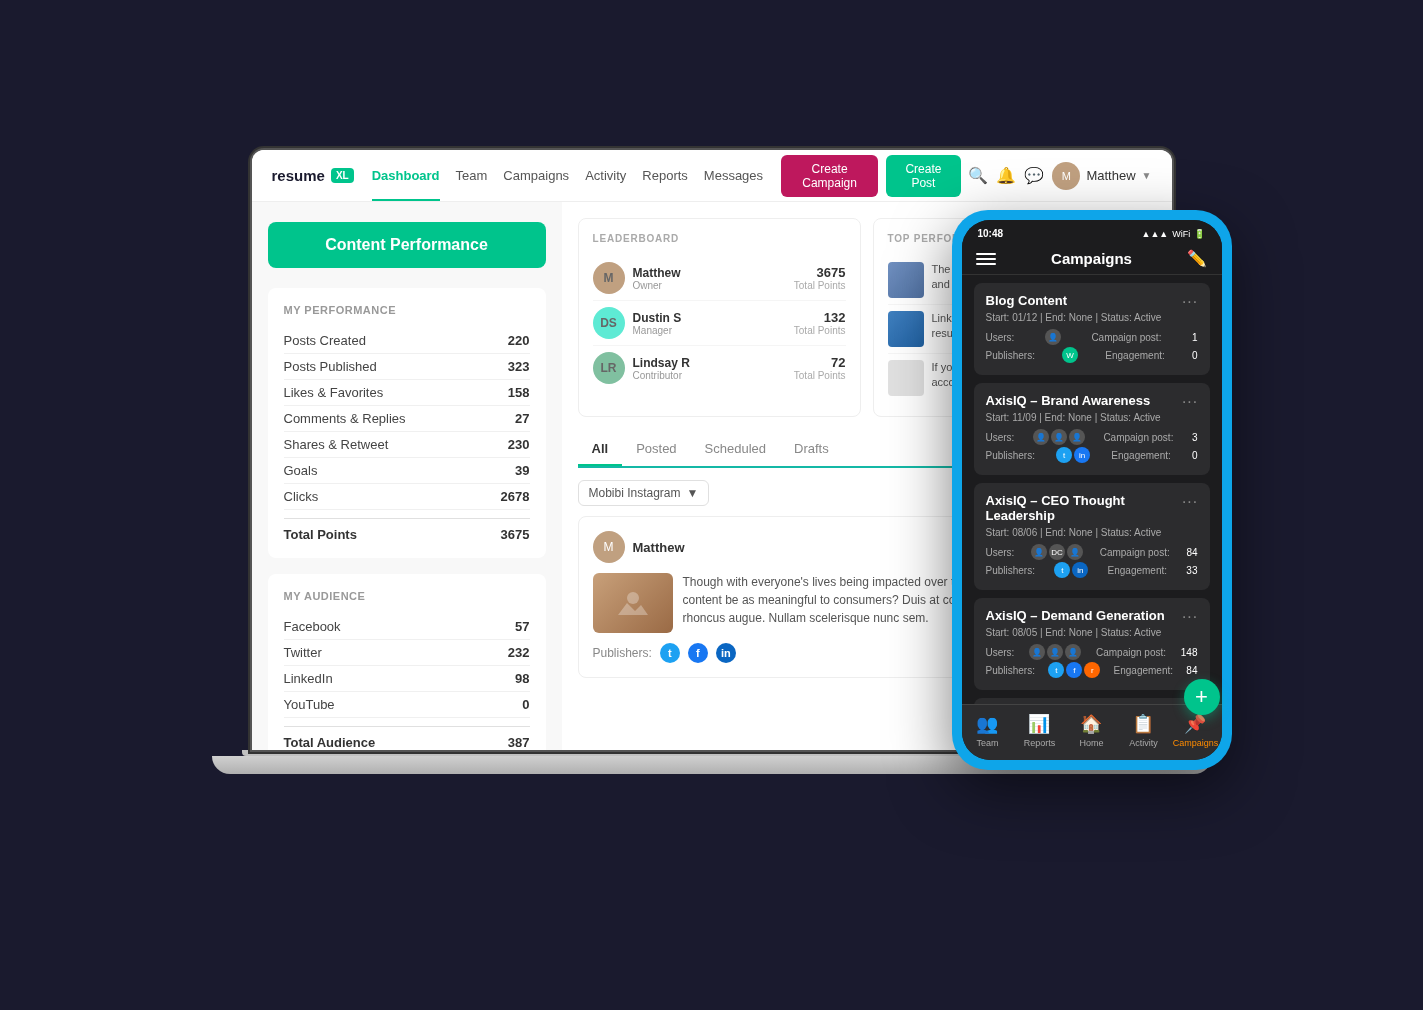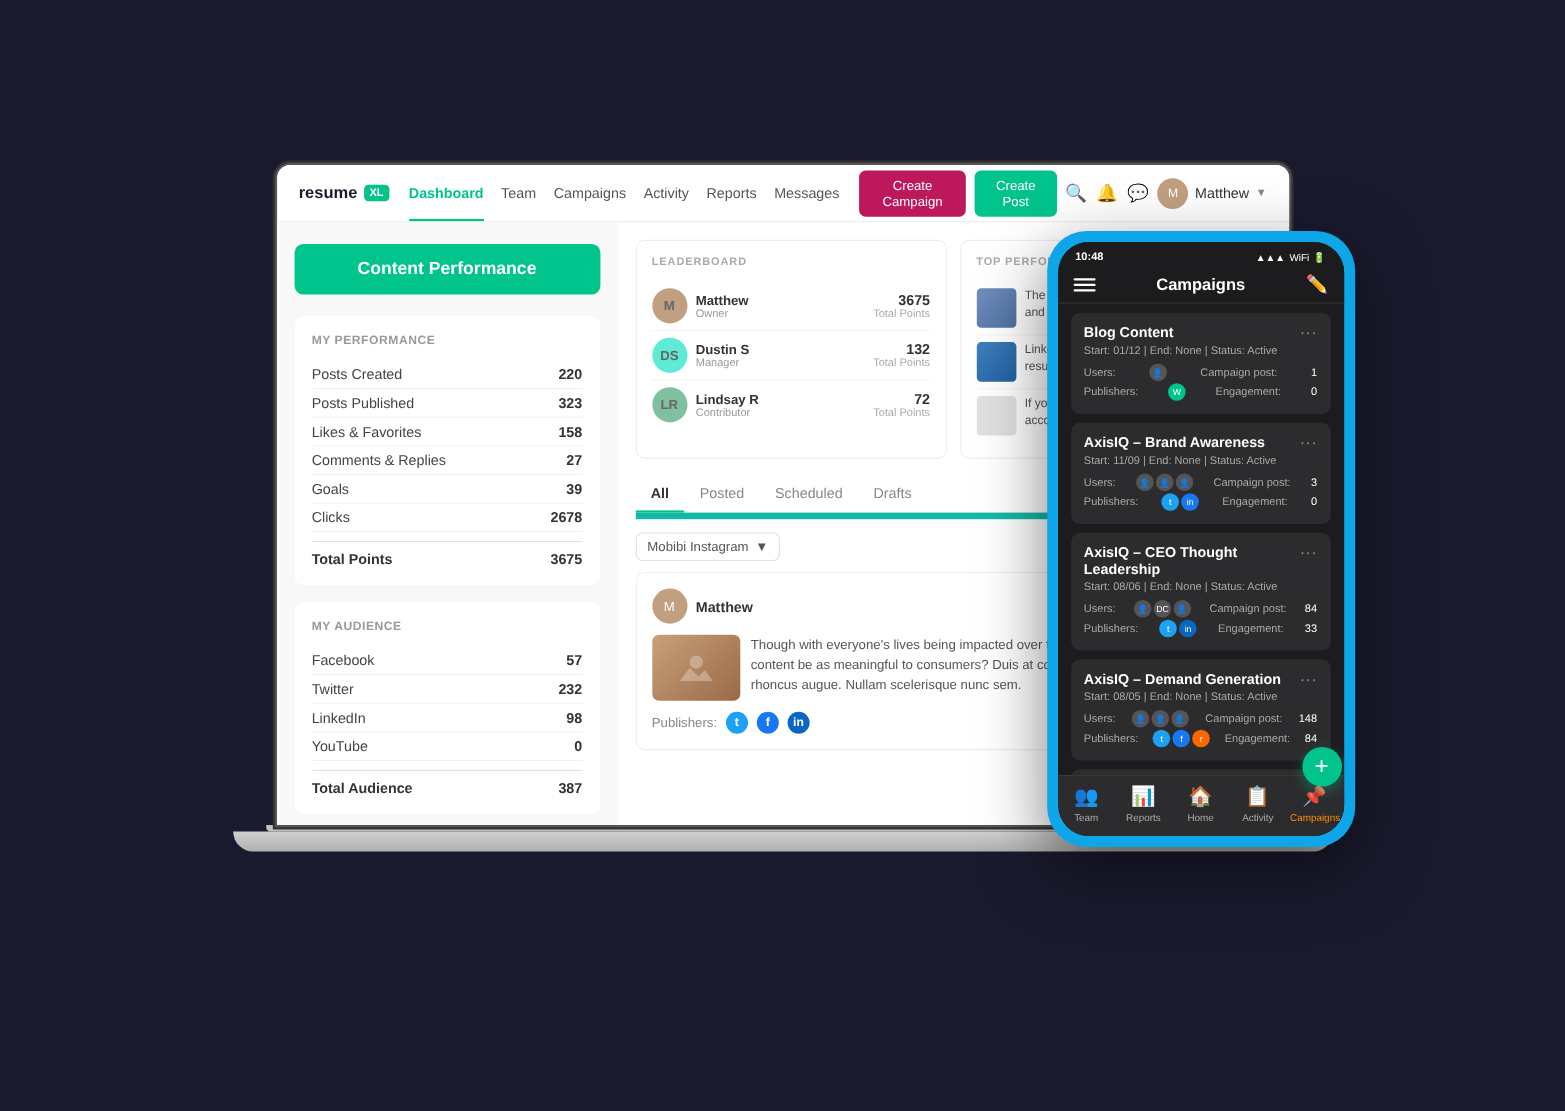--- a/index.html
+++ b/index.html
@@ -294,21 +294,21 @@
     }
     .tp-text { font-size: 11px; color: #555; flex: 1; line-height: 1.4; }
     .tp-pts { text-align: right; }
     .tp-pts-val { font-size: 12px; font-weight: 700; color: #333; }
     .tp-pts-label { font-size: 10px; color: #aaa; }
 
     
     .tabs-row {
       display: flex;
       gap: 0;
-      border-bottom: 6px solid #14b8a6;
+      border-bottom: 2px solid #14b8a6;
       margin-bottom: 12px;
     }
     .tab {
       padding: 8px 14px;
       font-size: 13px;
       color: #888;
       cursor: pointer;
       border-bottom: 2px solid transparent;
     }
     .tab.active {
@@ -603,20 +603,24 @@
               <span>Posts Published</span>
               <span class="perf-value">323</span>
             </div>
             <div class="perf-row">
               <span>Likes &amp; Favorites</span>
               <span class="perf-value">158</span>
             </div>
             <div class="perf-row">
               <span>Comments &amp; Replies</span>
               <span class="perf-value">27</span>
+            </div>
+            <div class="perf-row">
+              <span>Shares &amp; Retweet</span>
+              <span class="perf-value">230</span>
             </div>
             <div class="perf-row">
               <span>Goals</span>
               <span class="perf-value">39</span>
             </div>
             <div class="perf-row">
               <span>Clicks</span>
               <span class="perf-value">2678</span>
             </div>
             <div class="total-row">

